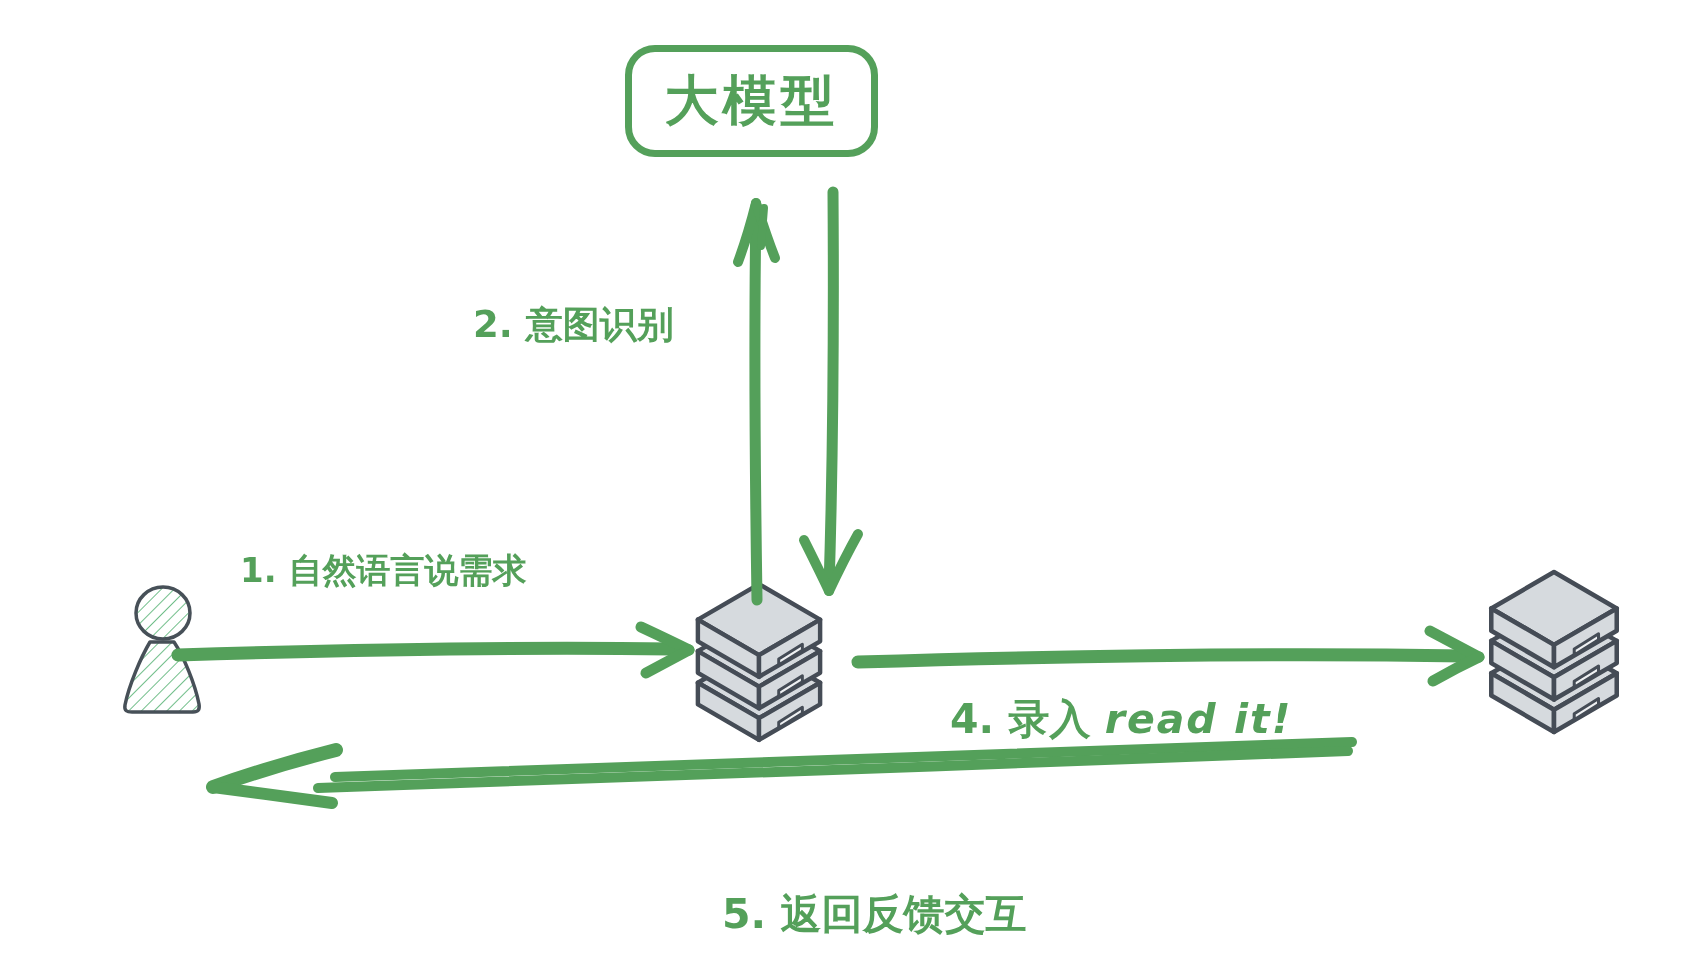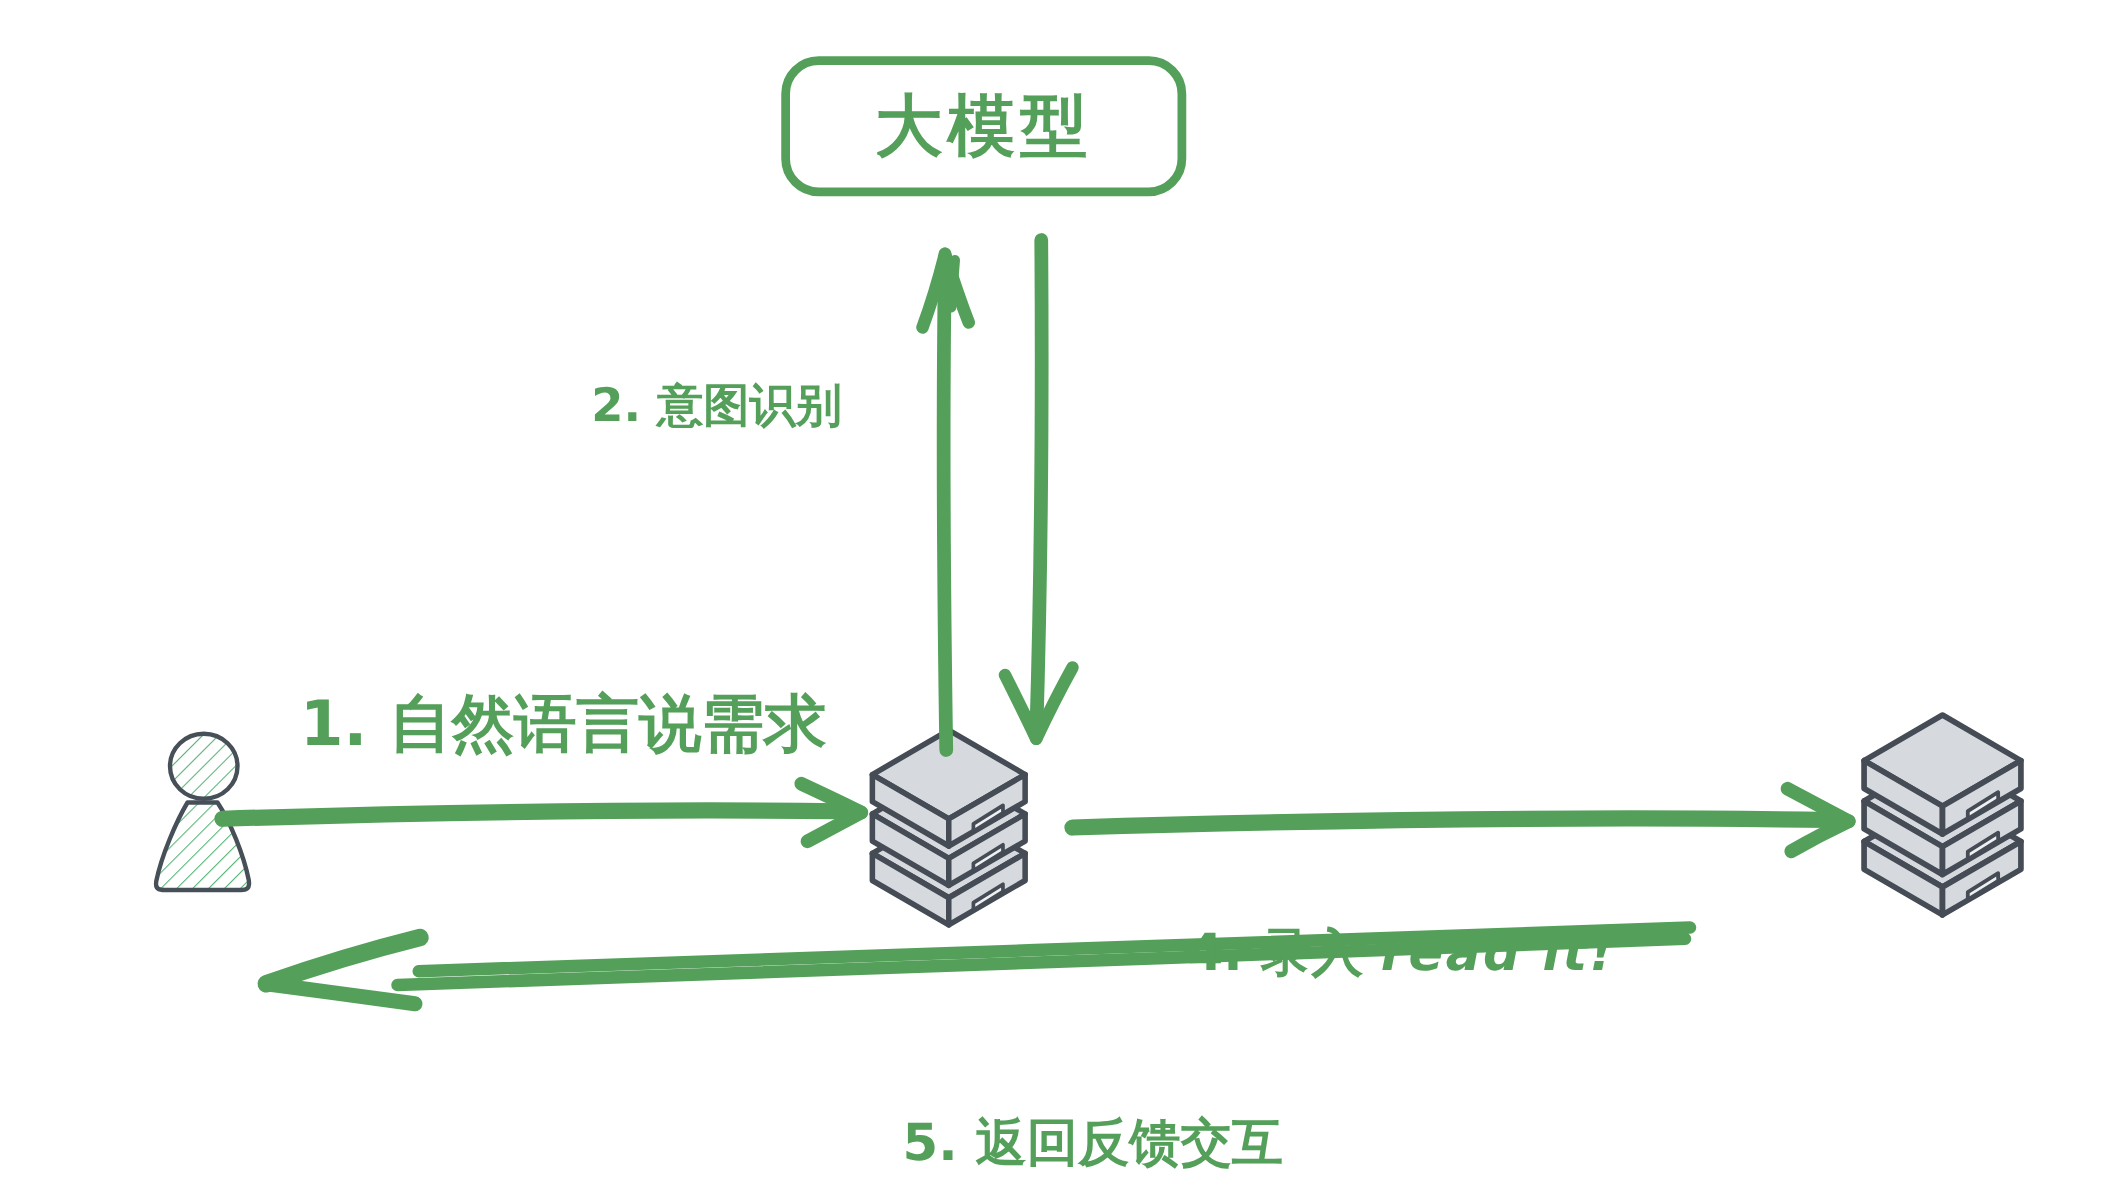--- a/index.html
+++ b/index.html
@@ -3,36 +3,36 @@
 <meta charset="utf-8">
 <style>
   html,body { margin:0; padding:0; background:#ffffff; }
   .canvas {
     position:relative; width:1698px; height:956px;
     background:#ffffff; overflow:hidden;
     font-family:"DejaVu Sans","Liberation Sans",sans-serif;
   }
   .abs { position:absolute; }
   .model-box {
-    left:625px; top:45px; width:324px; height:112px;
+    left:625px; top:45px; width:253px; height:112px;
     border:7px solid #54a05a; border-radius:30px;
     display:flex; align-items:center; justify-content:center;
     box-sizing:border-box;
   }
   .model-box-label {
     color:#54a05a; font-size:54px; font-weight:600; letter-spacing:4px;
     white-space:nowrap;
   }
   .flow-label {
     color:#54a05a; font-weight:600; white-space:nowrap; line-height:1.1;
   }
-  .lbl-step1 { left:240px; top:552px; font-size:50px; }
+  .lbl-step1 { left:240px; top:552px; font-size:34px; }
   .lbl-step2 { left:473px; top:305px; font-size:37px;text-align:right; }
   .lbl-step3 { left:875px; top:310px; font-size:37px; }
-  .lbl-step4 { left:950px; top:697px; font-size:41px;margin-top:43px; }
+  .lbl-step4 { left:950px; top:697px; font-size:41px; }
   .lbl-step4 .latin { font-style:italic; letter-spacing:2px; }
   .lbl-step5 { left:722px; top:860px; font-size:41px;margin-top:32px; }
   svg { display:block; }
   .overlay { left:0; top:0; pointer-events:none; }
 </style>
 </head>
 <body>
 
 <div class="canvas">
 

